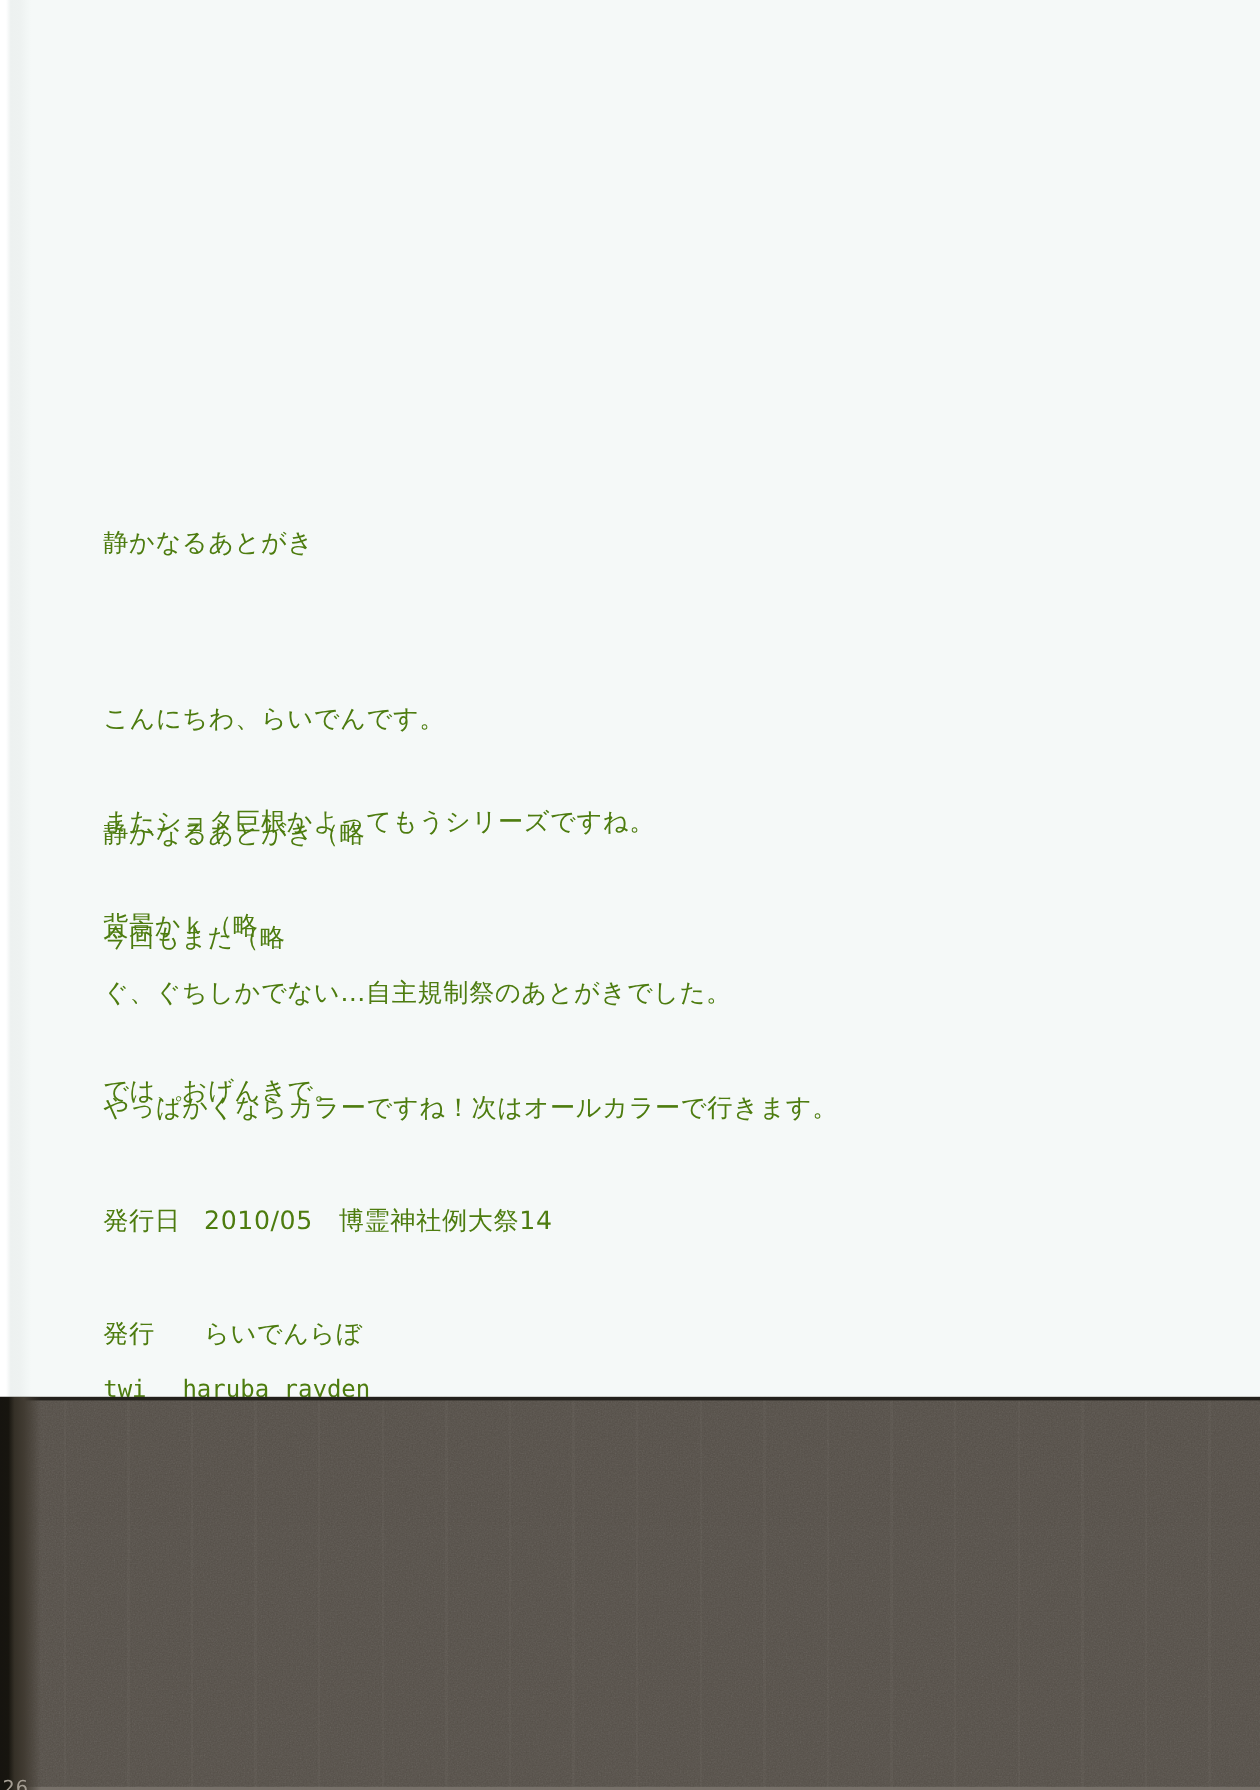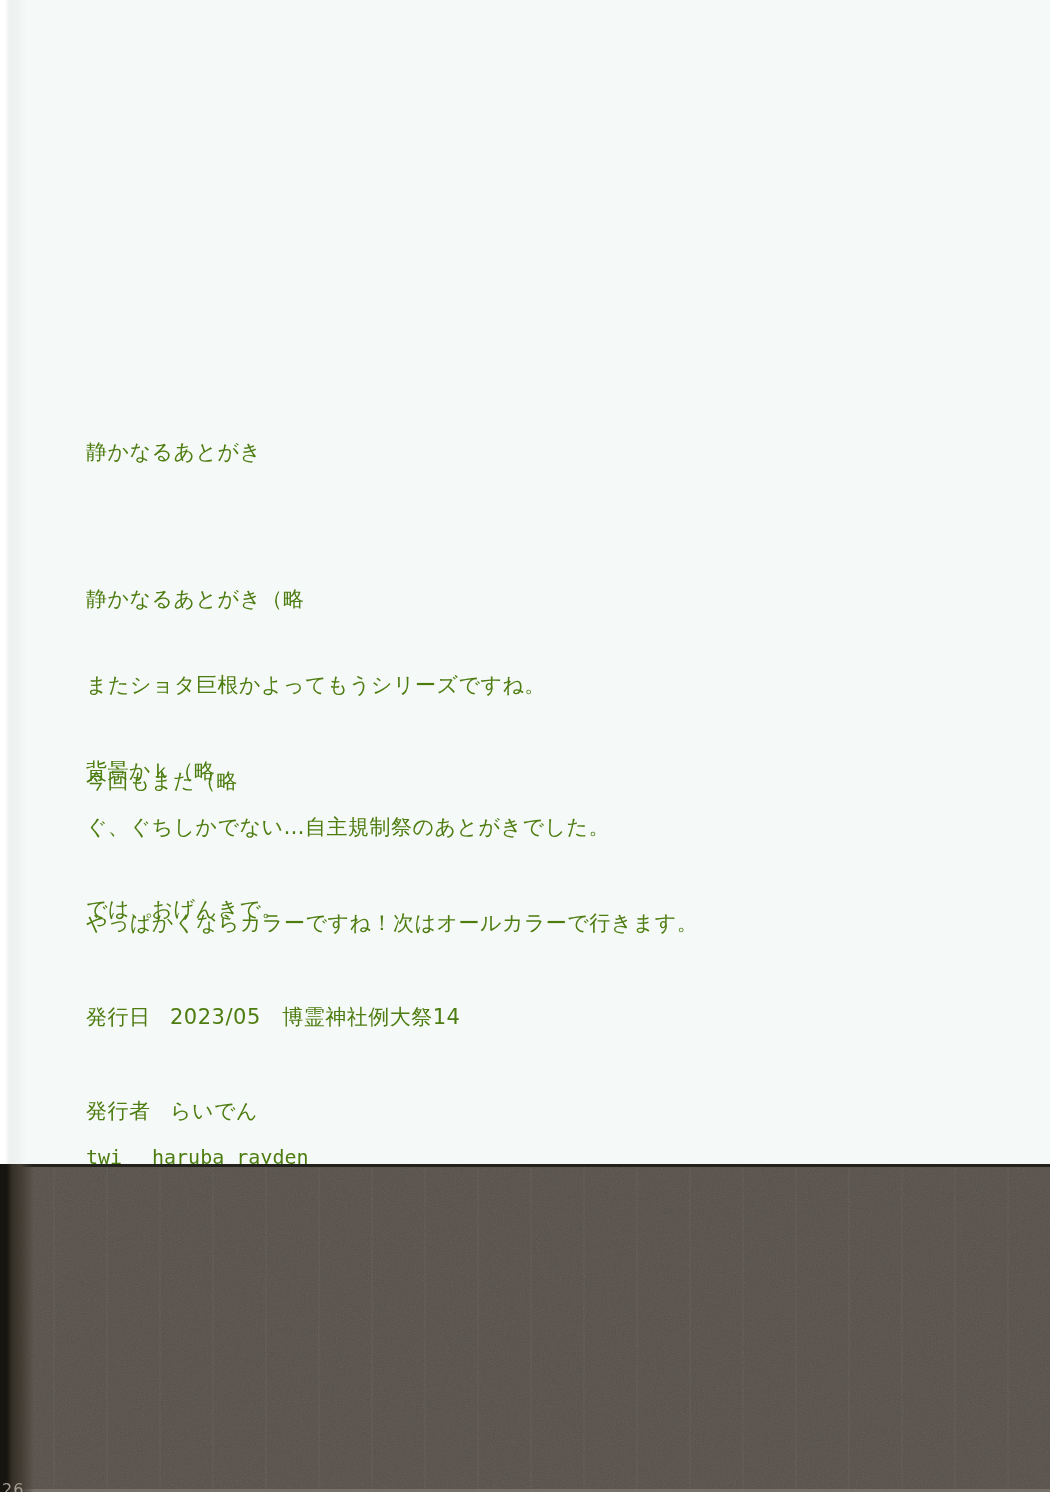--- a/index.html
+++ b/index.html
@@ -111,20 +111,21 @@
 </head>
 <body>
 
 <div class="page">
 
   <div class="left-streak"></div>
 
   <div class="text title" style="top:436px">静かなるあとがき</div>
 
   <div class="text" style="top:519px">
+    <div>こんにちわ、らいでんです。</div>
     <div>静かなるあとがき（略</div>
   </div>
 
   <div class="text" style="top:605px">
     <div>またショタ巨根かよってもうシリーズですね。</div>
     <div>今回もまた（略</div>
   </div>
 
   <div class="text" style="top:691px">
     <div>背景かｋ（略</div>
@@ -135,21 +136,25 @@
     <div>やっぱかくならカラーですね！次はオールカラーで行きます。</div>
   </div>
 
   <div class="text" style="top:829px">
     <div>では、おげんきで。</div>
   </div>
 
   <div class="text colophon" style="top:938px">
     <div class="colophon-row">
       <span class="label">発行日</span>
-      <span class="value">2023/05　博霊神社例大祭14</span>
+      <span class="value">2010/05　博霊神社例大祭14</span>
+    </div>
+    <div class="colophon-row">
+      <span class="label">発行</span>
+      <span class="value">らいでんらぼ</span>
     </div>
     <div class="colophon-row">
       <span class="label">発行者</span>
       <span class="value">らいでん</span>
     </div>
     <div class="colophon-row">
       <span class="label">印刷</span>
       <span class="value">有限会社金沢印刷</span>
     </div>
   </div>

